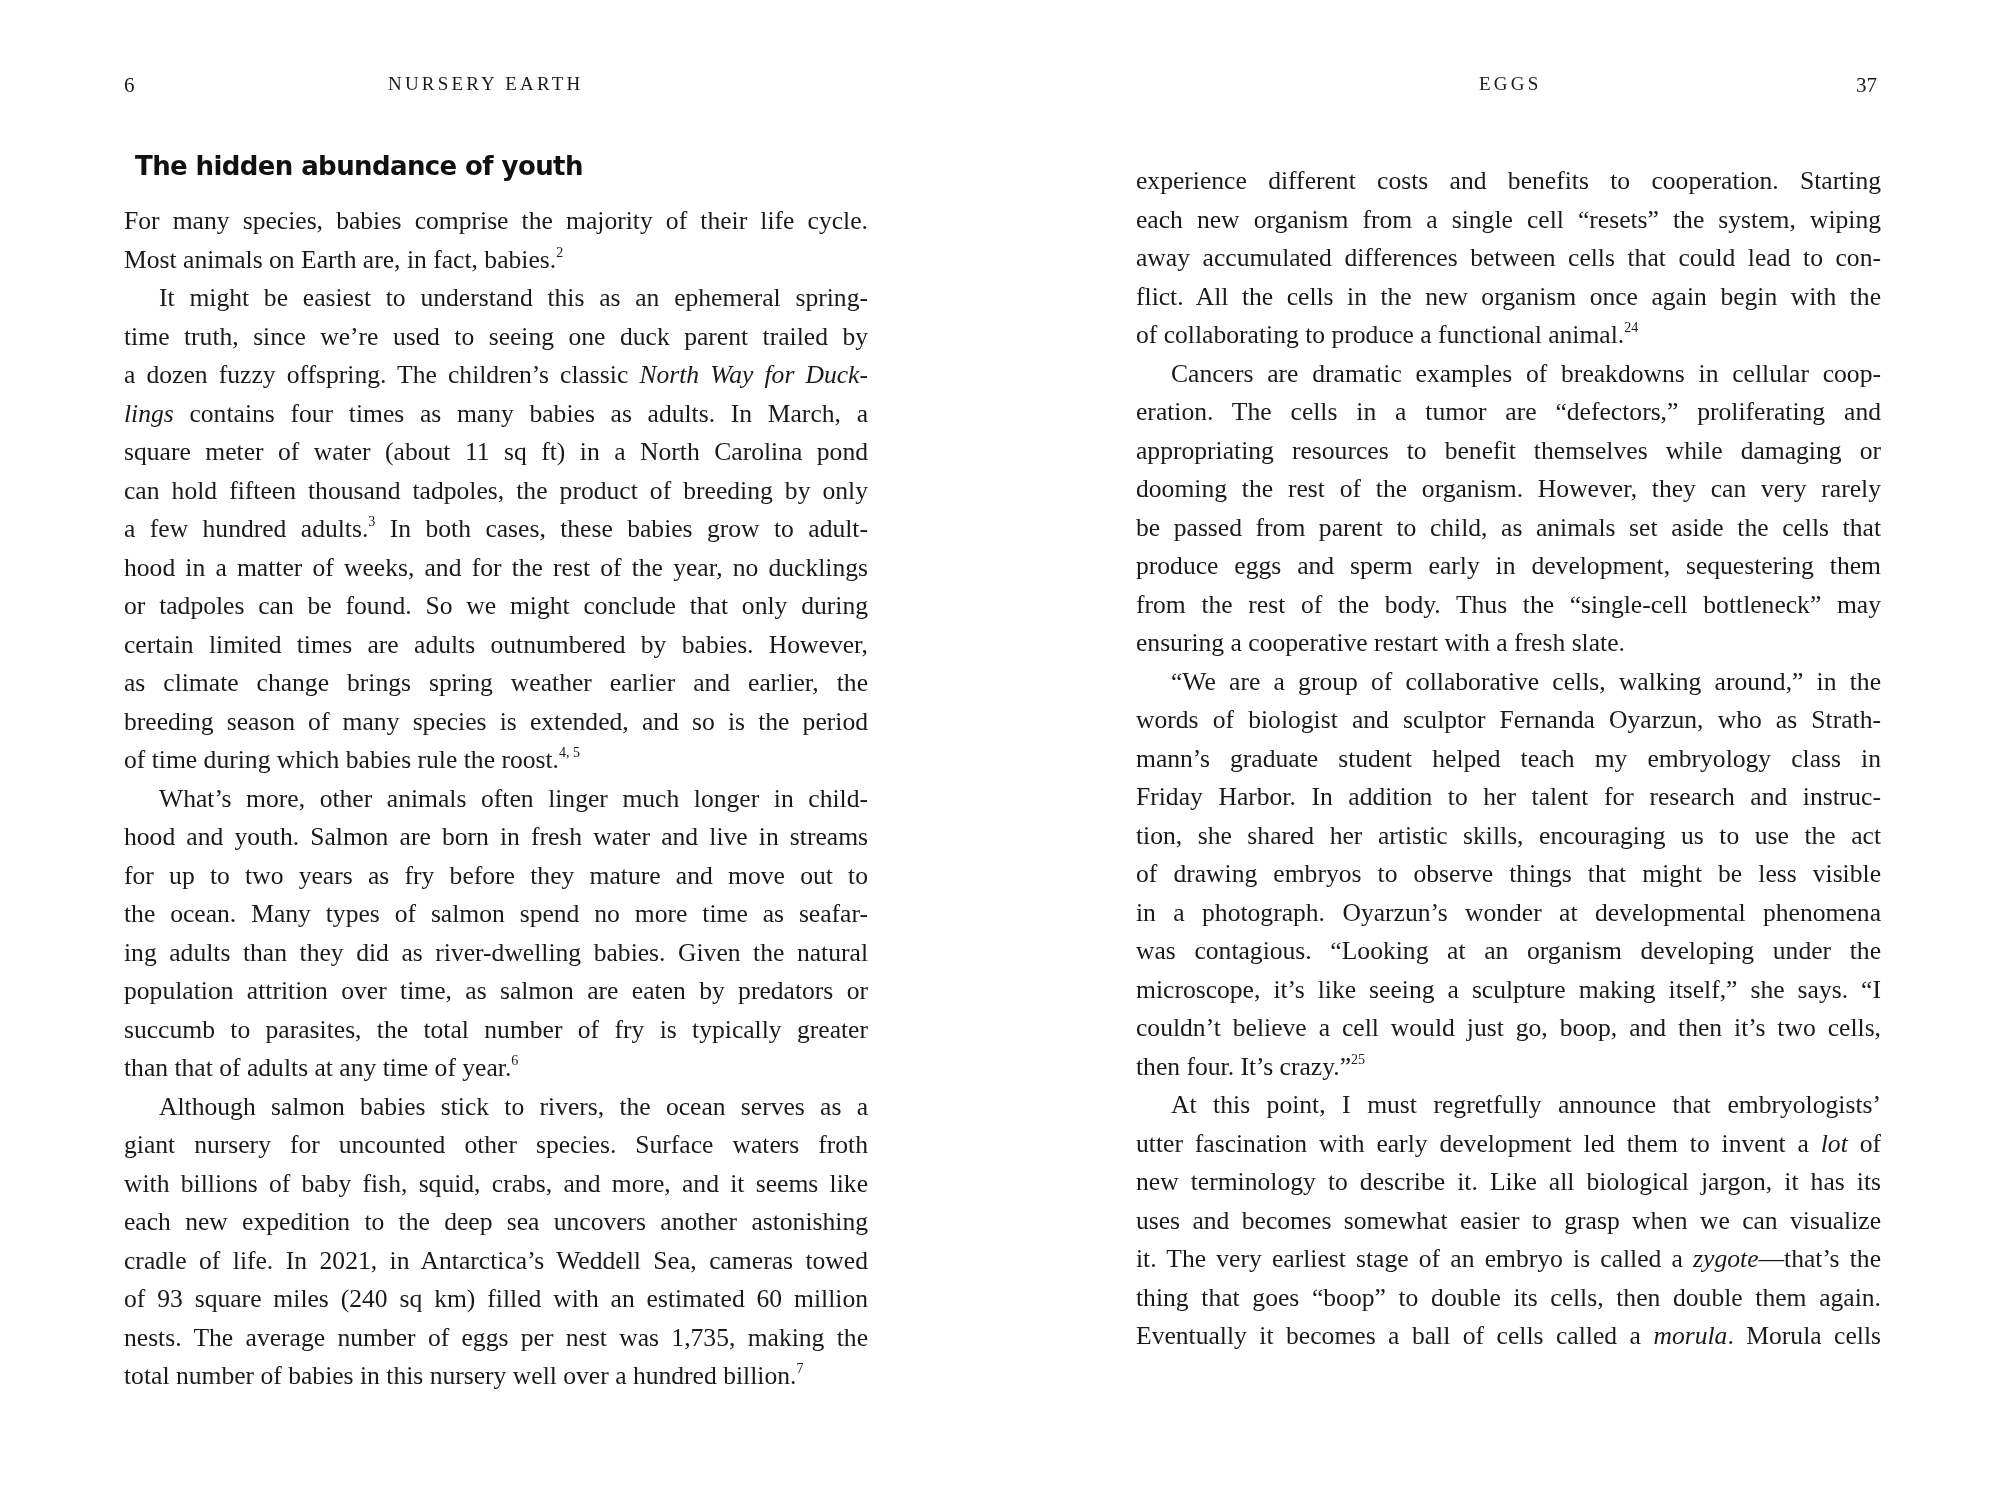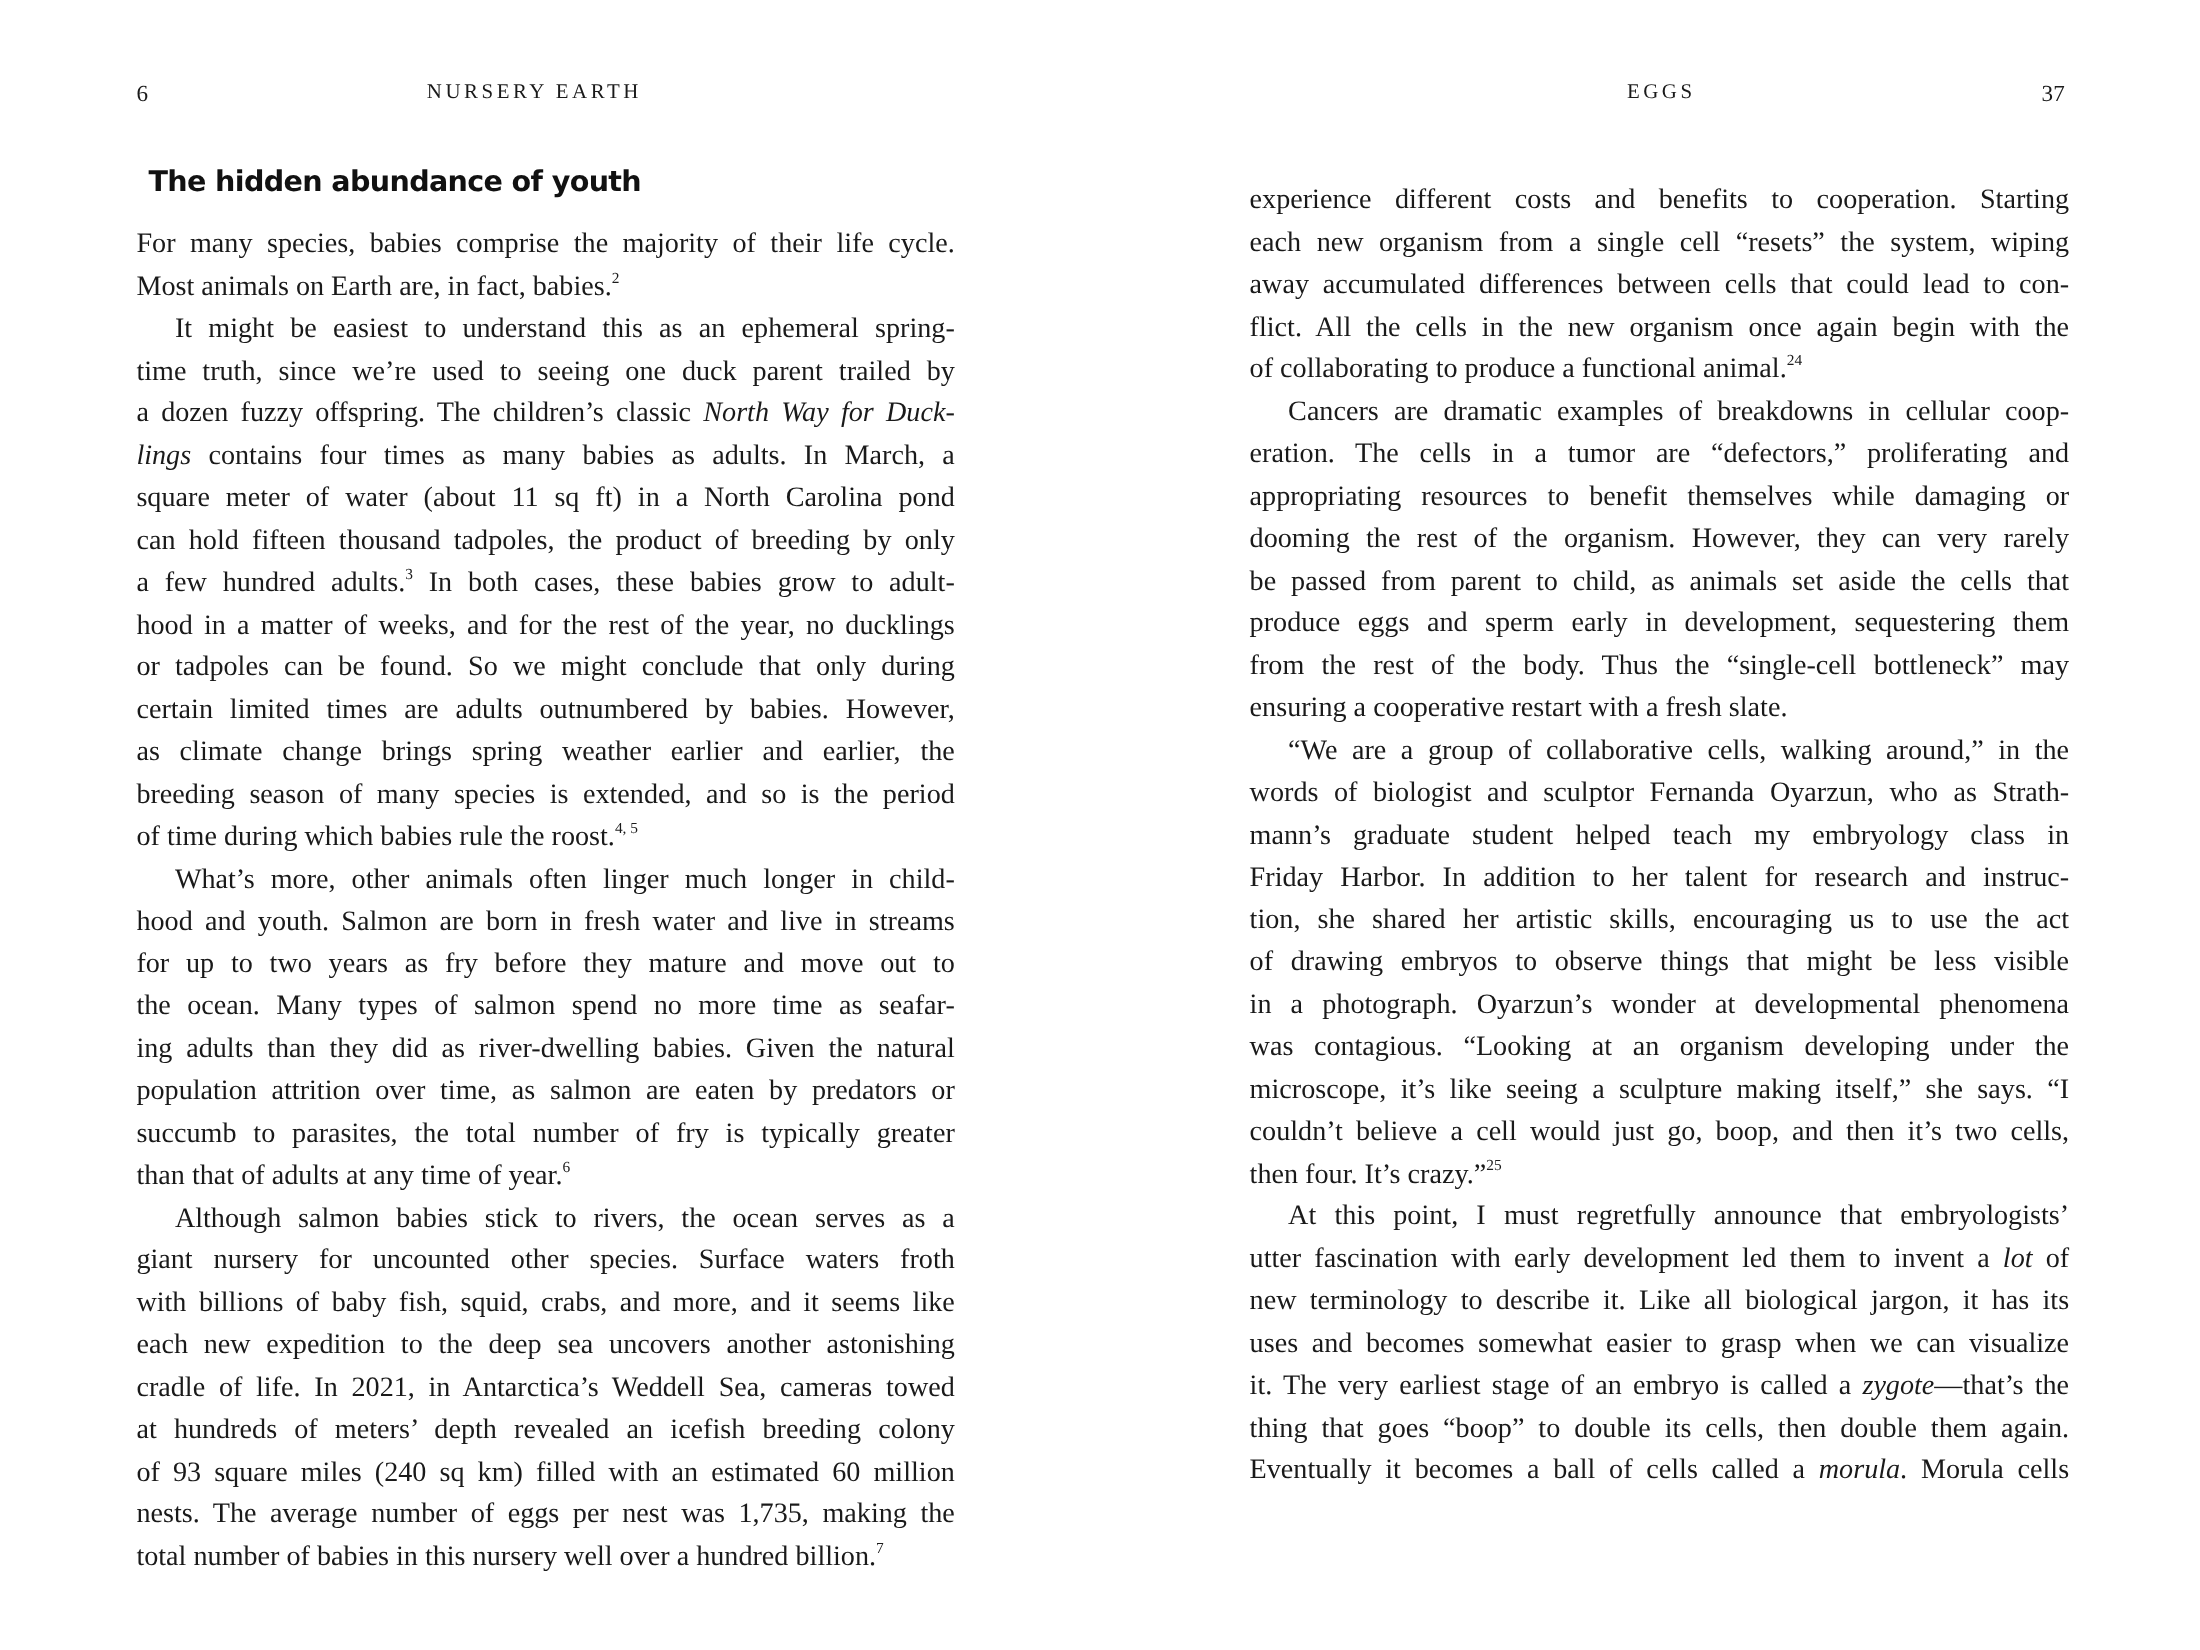--- a/index.html
+++ b/index.html
@@ -69,21 +69,20 @@
       <span class="line"><span>the ocean. Many types of salmon spend no more time as seafar-</span></span>
       <span class="line"><span>ing adults than they did as river-dwelling babies. Given the natural</span></span>
       <span class="line"><span>population attrition over time, as salmon are eaten by predators or</span></span>
       <span class="line"><span>succumb to parasites, the total number of fry is typically greater</span></span>
       <span class="line last"><span>than that of adults at any time of year.</span><sup>6</sup></span>
       <span class="line indent"><span>Although salmon babies stick to rivers, the ocean serves as a</span></span>
       <span class="line"><span>giant nursery for uncounted other species. Surface waters froth</span></span>
       <span class="line"><span>with billions of baby fish, squid, crabs, and more, and it seems like</span></span>
       <span class="line"><span>each new expedition to the deep sea uncovers another astonishing</span></span>
       <span class="line"><span>cradle of life. In 2021, in Antarctica’s Weddell Sea, cameras towed</span></span>
-      <span class="line"><span>at hundreds of meters’ depth revealed an icefish breeding colony</span></span>
       <span class="line"><span>of 93 square miles (240 sq km) filled with an estimated 60 million</span></span>
       <span class="line"><span>nests. The average number of eggs per nest was 1,735, making the</span></span>
       <span class="line last"><span>total number of babies in this nursery well over a hundred billion.</span><sup>7</sup></span>
     </div>
 </div>
 
 <div class="page page-right">
   <div class="running-head">
     <span class="head-title">EGGS</span>
     <span class="folio">37</span>

